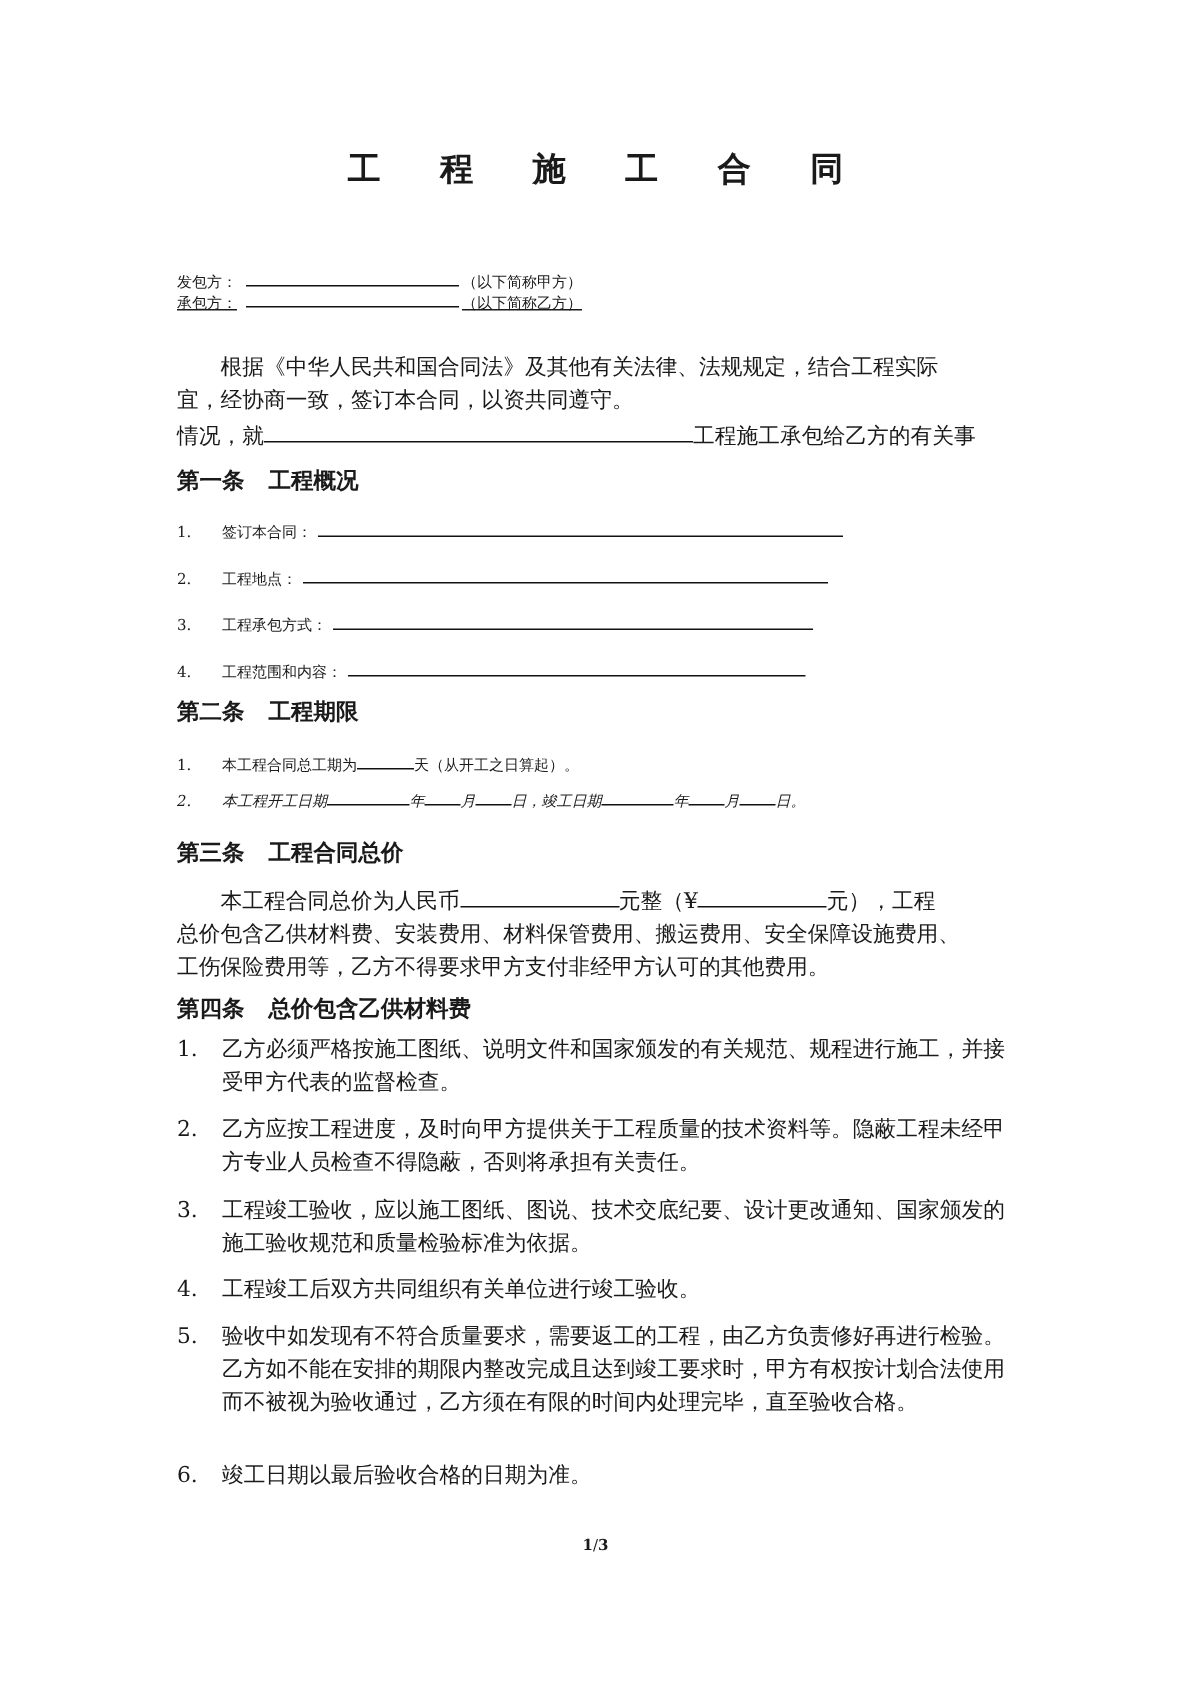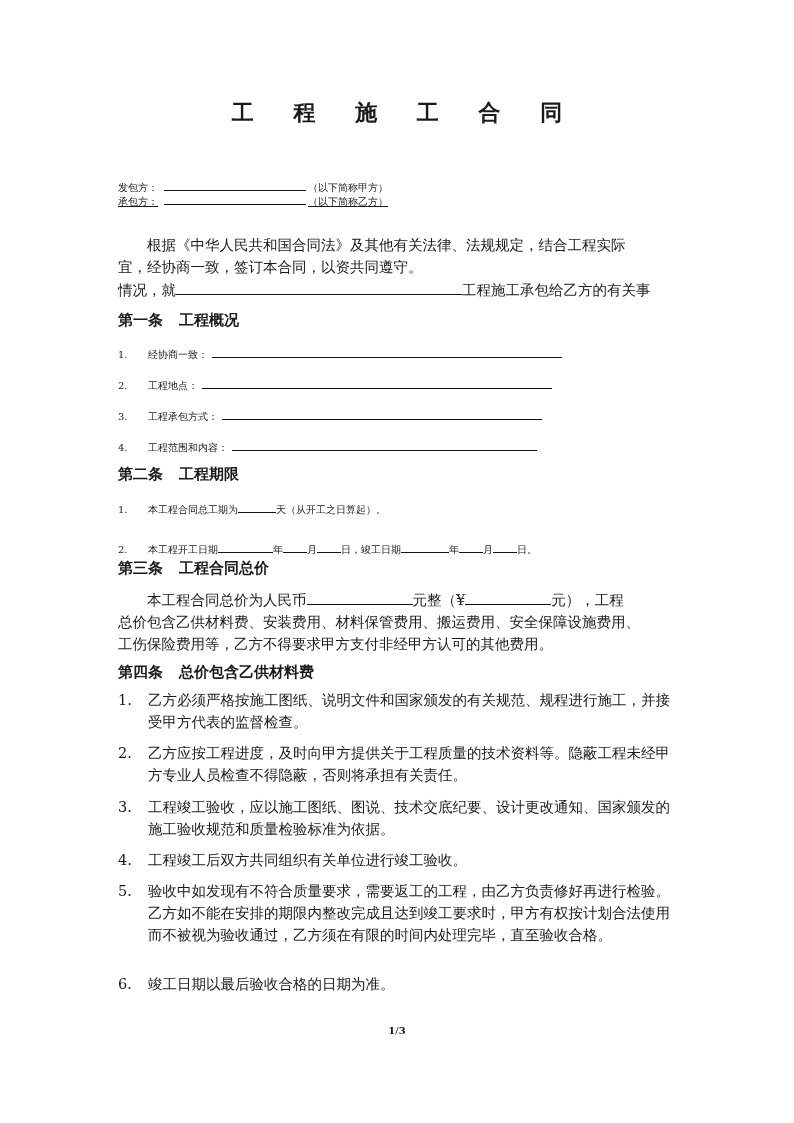--- a/index.html
+++ b/index.html
@@ -38,39 +38,39 @@
   <div class="para" style="top:234px;">
     <div style="white-space:nowrap;"><span class="indent"></span><span>根据《中华人民共和国合同法》及其他有关法律、法规规定，结合工程实际</span></div>
     <div style="white-space:nowrap;"><span>宜，经协商一致，签订本合同，以资共同遵守。</span></div>
     <div style="white-space:nowrap;"><span>情况，就</span><span class="blank" style="width:286px;"></span><span>工程施工承包给乙方的有关事</span></div>
   </div>
 
   <div class="heading" style="top:311px;">
     <span>第一条</span><span class="gap"></span><span>工程概况</span>
   </div>
   <div class="line" style="top:341px;">
-    <span class="num">1.</span><span>经协商一致：</span><span class="blank" style="width:350px;margin-left:4px;"></span>
+    <span class="num">1.</span><span>签订本合同：</span><span class="blank" style="width:350px;margin-left:4px;"></span>
   </div>
   <div class="line" style="top:372px;">
     <span class="num">2.</span><span>工程地点：</span><span class="blank" style="width:350px;margin-left:4px;"></span>
   </div>
   <div class="line" style="top:403px;">
     <span class="num">3.</span><span>工程承包方式：</span><span class="blank" style="width:320px;margin-left:4px;"></span>
   </div>
   <div class="line" style="top:434px;">
     <span class="num">4.</span><span>工程范围和内容：</span><span class="blank" style="width:305px;margin-left:4px;"></span>
   </div>
 
   <div class="heading" style="top:465px;">
     <span>第二条</span><span class="gap"></span><span>工程期限</span>
   </div>
   <div class="line" style="top:496px;">
     <span class="num">1.</span><span>本工程合同总工期为</span><span class="blank" style="width:38px;"></span><span>天（从开工之日算起）。</span>
   </div>
-  <div class="line" style="top:536px;">
+  <div class="line" style="top:520px;font-style:italic;">
     <span class="num">2.</span><span>本工程开工日期</span><span class="blank" style="width:55px;"></span><span>年</span><span class="blank" style="width:24px;"></span><span>月</span><span class="blank" style="width:24px;"></span><span>日，竣工日期</span><span class="blank" style="width:48px;"></span><span>年</span><span class="blank" style="width:24px;"></span><span>月</span><span class="blank" style="width:24px;"></span><span>日。</span>
   </div>
 
   <div class="heading" style="top:559px;">
     <span>第三条</span><span class="gap"></span><span>工程合同总价</span>
   </div>
   <div class="para" style="top:588px;">
     <div style="white-space:nowrap;"><span class="indent"></span><span>本工程合同总价为人民币</span><span class="blank" style="width:106px;"></span><span>元整（¥</span><span class="blank" style="width:86px;"></span><span>元），工程</span></div>
     <div style="white-space:nowrap;"><span>总价包含乙供材料费、安装费用、材料保管费用、搬运费用、安全保障设施费用、</span></div>
     <div style="white-space:nowrap;"><span>工伤保险费用等，乙方不得要求甲方支付非经甲方认可的其他费用。</span></div>

